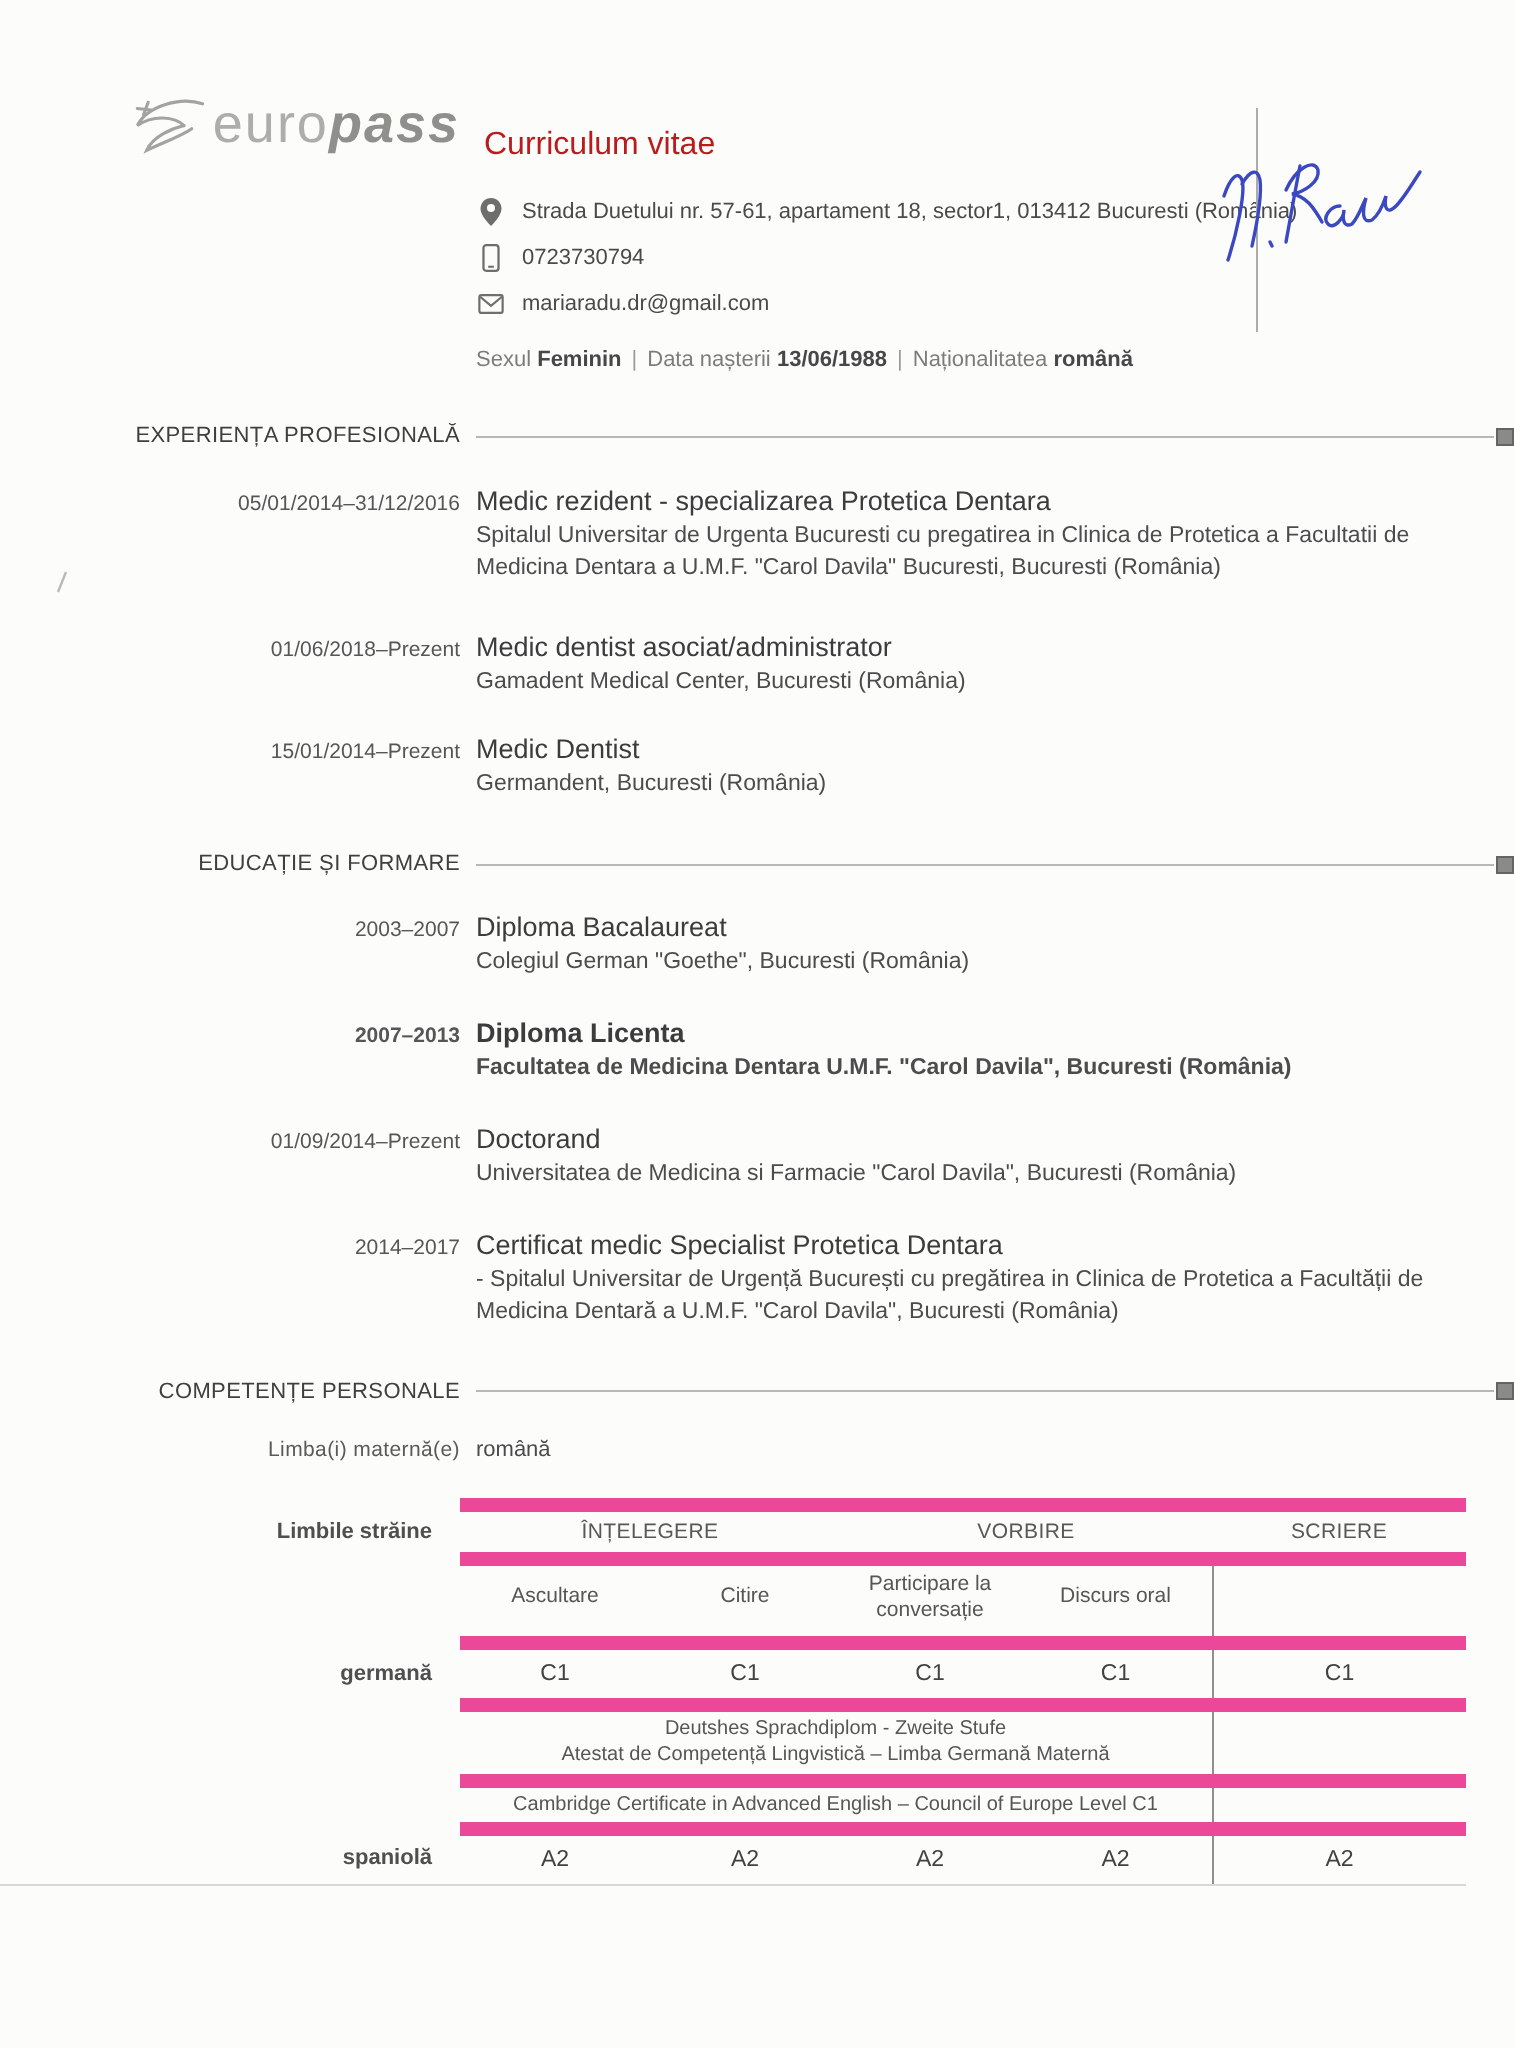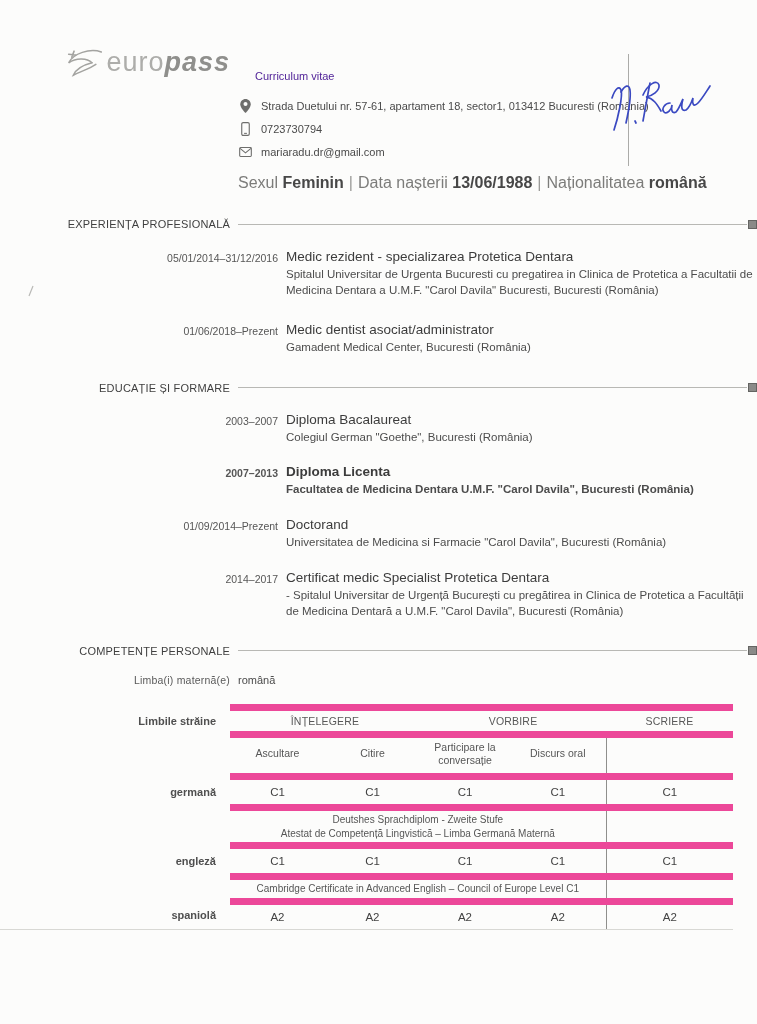--- a/index.html
+++ b/index.html
@@ -12,48 +12,48 @@
   
   .row { display:flex; }
   .label-col { width:230px; flex:0 0 230px; text-align:right; }
   .content-col { margin-left:8px; width:503px; flex:0 0 503px; }
 
   
   .header-row { display:flex; align-items:flex-end; padding-top:42px; }
   .logo-cell { width:230px; flex:0 0 230px; display:flex; align-items:center; padding-left:64px; }
   .logo-euro { font-size:27px; color:#adadaa; letter-spacing:1px; }
   .logo-pass { font-size:27px; color:#8f8f8c; font-style:italic; font-weight:bold; letter-spacing:1px; }
-  .doc-type { margin-left:25px; font-size:11px; color:#4c1d95; }
+  .doc-type { margin-left:12px; font-size:16px; color:#b91c1c; }
 
   
   .scan-vline { position:absolute; left:628px; top:54px; width:1px; height:112px; background:#ababa8; }
   .signature { position:absolute; left:598px; top:66px; width:132px; height:82px; }
   .pen-mark { position:absolute; left:26px; top:284px; width:10px; height:14px; }
 
   
   .personal-row { margin-top:26px; align-items:baseline; }
   .section-label { font-size:10.5px; color:#5a5a5a; letter-spacing:.2px; }
   .person-name { font-size:17.5px; color:#3e3e3e; }
   .contact-block { margin-top:12px; }
   .contact-line { display:flex; align-items:center; height:23px; }
   .contact-line .c-icon { width:14px; flex:0 0 14px; display:flex; justify-content:center; }
   .contact-line .c-text { margin-left:9px; font-size:11px; color:#4a4a4a; }
-  .meta-line { margin-top:11px; font-size:16px; color:#7c7c7a; }
+  .meta-line { margin-top:11px; font-size:11px; color:#7c7c7a; }
   .meta-line b { color:#474747; font-weight:bold; }
   .meta-sep { color:#9a9a98; padding:0 5px; }
 
   
   .section-header { display:flex; align-items:center; }
   .section-title { width:230px; flex:0 0 230px; text-align:right; font-size:11px; color:#3f3f3f; letter-spacing:.2px; }
   .section-rule { flex:1; margin-left:8px; display:flex; align-items:center; }
   .section-rule .rule-line { flex:1; height:1px; background:#b8b8b4; }
   .section-rule .rule-square { width:9px; height:9px; background:#8a8a88; border:1px solid #646462; margin-left:1px; }
 
   
-  .entry { display:flex;padding-left:48px; }
+  .entry { display:flex; }
   .entry-period { width:230px; flex:0 0 230px; text-align:right; font-size:10.5px; color:#565656; padding-top:3px; }
   .entry-body { margin-left:8px; width:503px; }
   .entry-title { font-size:13.5px; color:#3c3c3c; }
   .entry-desc { font-size:11.5px; color:#4c4c4c; line-height:1.38; margin-top:3px; }
 
   
   .lang-wrap { margin-top:18px; }
   table.lang-table { border-collapse:collapse; table-layout:fixed; width:733px; }
   .lang-table col.c-lang { width:230px; }
   .lang-table col.c1 { width:95px; } .lang-table col.c2 { width:95px; }
@@ -168,20 +168,27 @@
   </div>
 
   <div class="entry" style="margin-top:23px;">
     <div class="entry-period">01/06/2018–Prezent</div>
     <div class="entry-body">
       <div class="entry-title">Medic dentist asociat/administrator</div>
       <div class="entry-desc">Gamadent Medical Center, Bucuresti (România)</div>
     </div>
   </div>
 
+  <div class="entry" style="margin-top:17px;">
+    <div class="entry-period">15/01/2014–Prezent</div>
+    <div class="entry-body">
+      <div class="entry-title">Medic Dentist</div>
+      <div class="entry-desc">Germandent, Bucuresti (România)</div>
+    </div>
+  </div>
 
   <div class="section-header" style="margin-top:26px;">
     <div class="section-title">EDUCAȚIE ȘI FORMARE</div>
     <div class="section-rule">
       <div class="rule-line"></div>
       <div class="rule-square"></div>
     </div>
   </div>
 
   <div class="entry" style="margin-top:18px;">
@@ -264,28 +271,20 @@
       </tr>
       <tr>
         <td class="lang-label"></td>
         <td class="cert" colspan="4">
           <div>Deutshes Sprachdiplom - Zweite Stufe</div>
           <div>Atestat de Competență Lingvistică – Limba Germană Maternă</div>
         </td>
         <td class="cert vline"></td>
       </tr>
       <tr>
-        <td class="lang-label">engleză</td>
-        <td class="level">C1</td>
-        <td class="level">C1</td>
-        <td class="level">C1</td>
-        <td class="level">C1</td>
-        <td class="level vline">C1</td>
-      </tr>
-      <tr>
         <td class="lang-label"></td>
         <td class="cert" colspan="4">Cambridge Certificate in Advanced English – Council of Europe Level C1</td>
         <td class="cert vline"></td>
       </tr>
       <tr class="last-row">
         <td class="lang-label">spaniolă</td>
         <td class="level">A2</td>
         <td class="level">A2</td>
         <td class="level">A2</td>
         <td class="level">A2</td>

